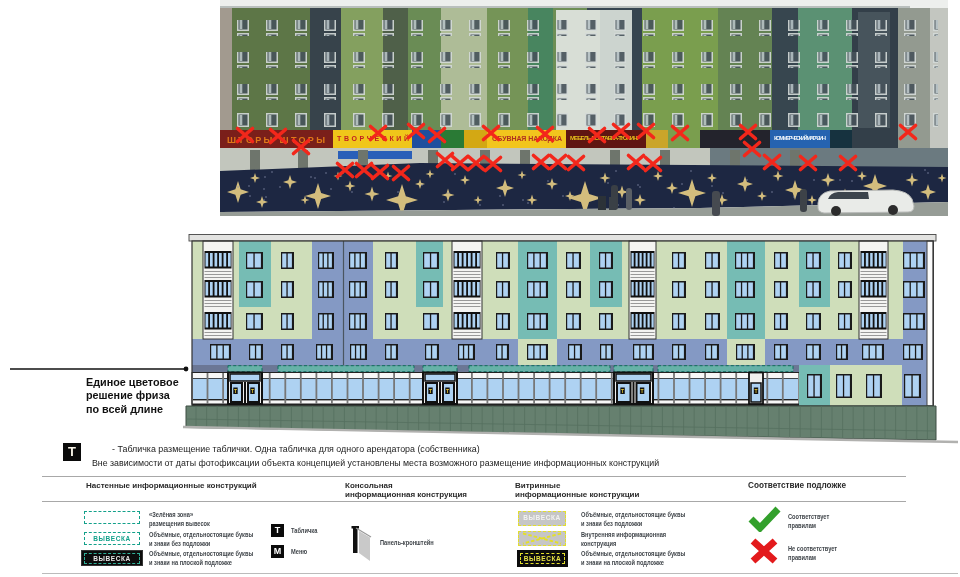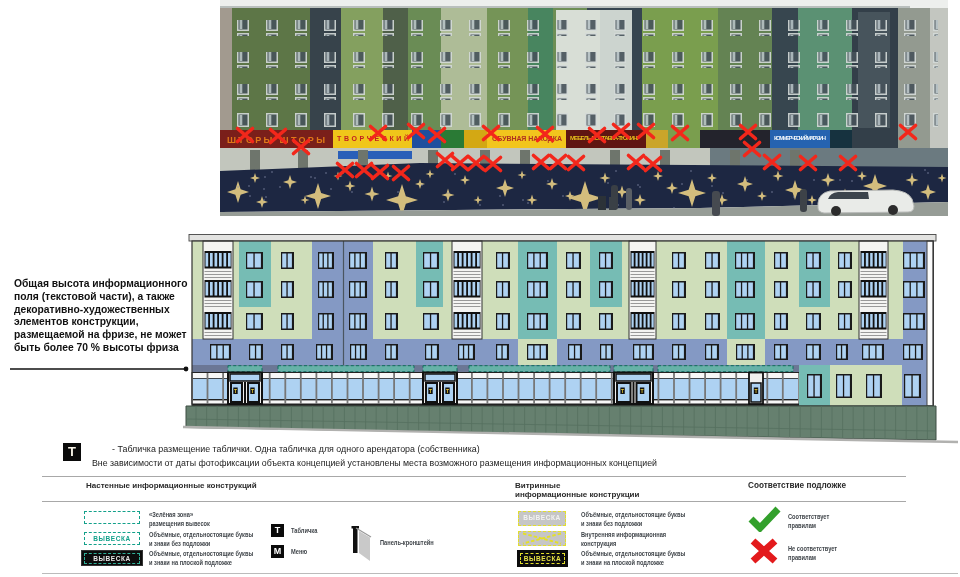--- a/index.html
+++ b/index.html
@@ -892,33 +892,34 @@
 <line x1="927.4000000000013" y1="406" x2="927.4000000000013" y2="439.9"></line>
 <line x1="186" y1="419" x2="936" y2="431"></line>
 </g>
 
 <line x1="183" y1="427" x2="958" y2="442" stroke="#b1b1af" stroke-width="2.4"></line>
 
 <line x1="10" y1="369" x2="184" y2="369" stroke="#111" stroke-width="1.4"></line>
 <circle cx="186" cy="369" r="2.4" fill="#111"></circle>
 </svg>
 
-<div class="ann" style="left:14px;top:278px;font-size:10.3px;line-height:12.75px;white-space:nowrap">Общая высота информационного<br>поля (текстовой части), а также<br>декоративно-художественных<br>элементов конструкции,<br>размещаемой на фризе, не может<br>быть более 70 % высоты фриза</div>
-
+
+<div class="ann" style="left:86px;top:376px;font-size:10.8px;line-height:13.4px;white-space:nowrap">Единое цветовое<br>решение фриза<br>по всей длине</div>
 
 <div style="position:absolute;left:63px;top:443px;width:18px;height:18px;background:#0a0a0a;color:#f8f4e8;font-weight:bold;font-size:13px;text-align:center;line-height:18px">Т</div>
 
 <div style="position:absolute;left:112px;top:444px;font-size:8.9px;color:#222">- Табличка размещение таблички. Одна табличка для одного арендатора (собственника)</div>
 
-<div style="position:absolute;left:92px;top:458px;font-size:8.8px;color:#222">Вне зависимости от даты фотофиксации объекта концепцией установлены места возможного размещения информационных концепцией</div>
+<div style="position:absolute;left:92px;top:458px;font-size:8.8px;color:#222">Вне зависимости от даты фотофиксации объекта концепцией установлены места возможного размещение информационных конструкций</div>
 
 <div class="rule" style="left:42px;top:476px;width:864px"></div>
 
 <div class="hdr" style="left:86px;top:481px">Настенные информационные конструкций</div>
 
+<div class="hdr" style="left:345px;top:481px">Консольная<br>информационная конструкция</div>
 
 <div class="hdr" style="left:515px;top:481px">Витринные<br>информационные конструкции</div>
 
 <div class="hdr" style="left:748px;top:481px;font-size:8.2px">Соответствие подложке</div>
 
 <div class="rule" style="left:42px;top:501px;width:864px"></div>
 
 <div style="position:absolute;left:84px;top:511px;width:56px;height:13px;border:1.6px dashed #12a08a"></div>
 <div class="lbl" style="left:149px;top:510px">«Зелёная зона»<br>размещения вывесок</div>
 

